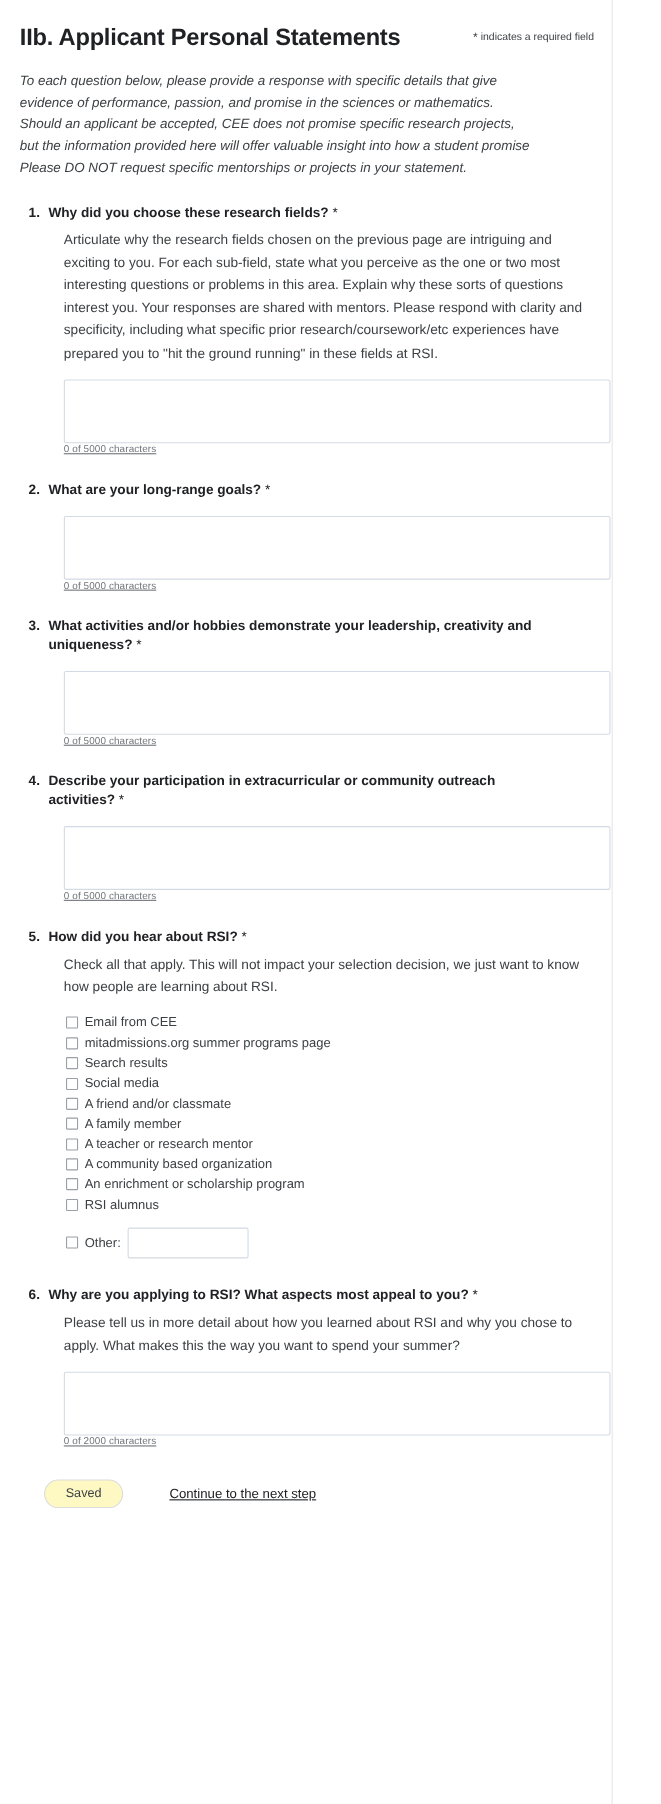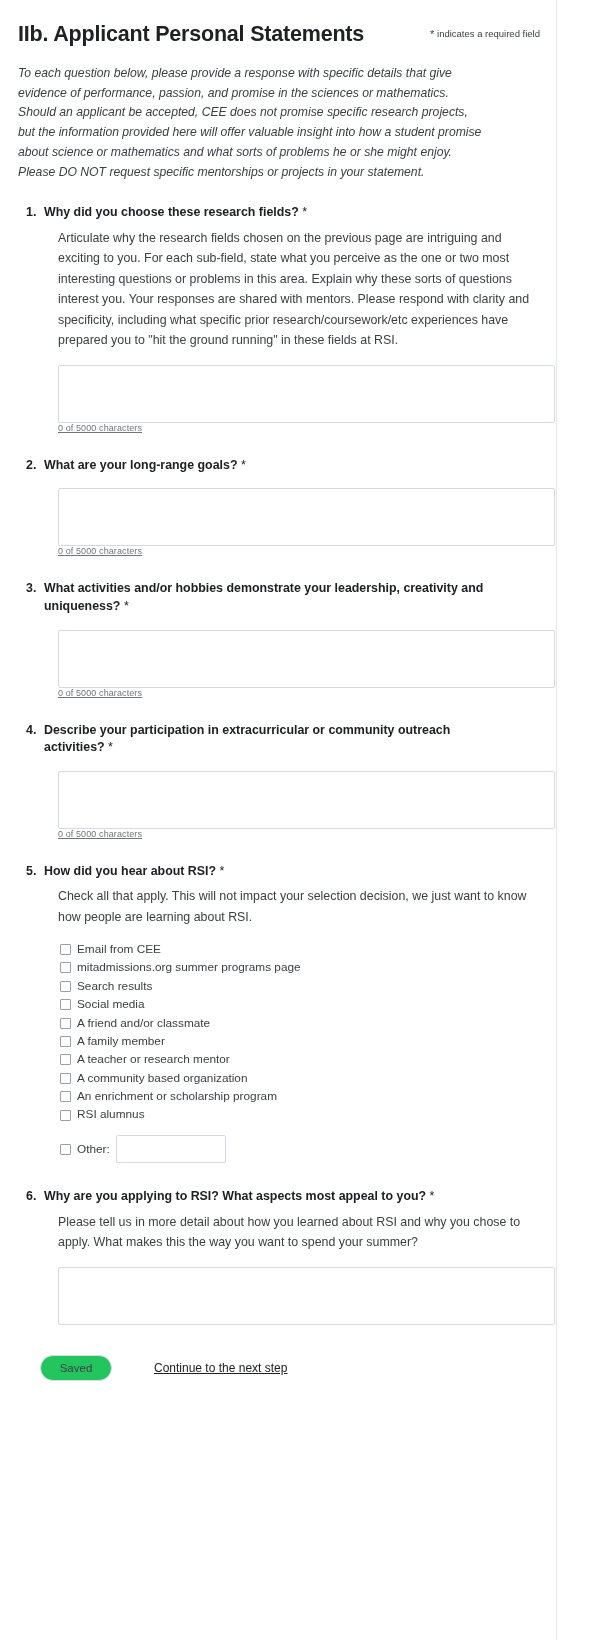--- a/index.html
+++ b/index.html
@@ -191,21 +191,21 @@
     margin: 30px 0 0 0;
     padding: 0 18px 40px 18px;
     display: flex;
     align-items: center;
   }
   .saved-btn {
     margin-left: 22px;
     min-width: 72px;
     height: 26px;
     padding: 0 16px;
-    background: #22c55e;
+    background: #fef9c3;
     border: 1px solid #dcdcdc;
     border-radius: 13px;
     font-family: "Liberation Sans", sans-serif;
     font-size: 11.5px;
     color: #3c4043;
     cursor: pointer;
     line-height: 24px;
   }
   .continue-link {
     margin-left: 42px;
@@ -226,21 +226,20 @@
       <span class="star">*</span>
       <span>indicates a required field</span>
     </div>
   </div>
 
   <div class="intro">
     <span>To each question below, please provide a response with specific details that give</span>
     <span>evidence of performance, passion, and promise in the sciences or mathematics.</span>
     <span>Should an applicant be accepted, CEE does not promise specific research projects,</span>
     <span>but the information provided here will offer valuable insight into how a student promise</span>
-    <span>about science or mathematics and what sorts of problems he or she might enjoy.</span>
     <span>Please DO NOT request specific mentorships or projects in your statement.</span>
   </div>
 
   <div class="questions">
 
     <div class="question">
       <div class="q-head">
         <span class="q-num">1.</span>
         <span class="q-text"><span>Why did you choose these research fields?</span> <span class="star">*</span></span>
       </div>
@@ -350,20 +349,21 @@
     <div class="spacer-lg"></div>
 
     <div class="question">
       <div class="q-head">
         <span class="q-num">6.</span>
         <span class="q-text"><span>Why are you applying to RSI? What aspects most appeal to you?</span> <span class="star">*</span></span>
       </div>
       <div class="q-desc">Please tell us in more detail about how you learned about RSI and why you chose to apply. What makes this the way you want to spend your summer?</div>
       <div class="ta-wrap">
         <textarea class="answer" style=""></textarea>
+        <div class="counter">0 of 2000 characters</div>
       </div>
     </div>
 
   </div>
 
   <div class="footer">
     <button class="saved-btn">Saved</button>
     <a class="continue-link" href="#">Continue to the next step</a>
   </div>
 

